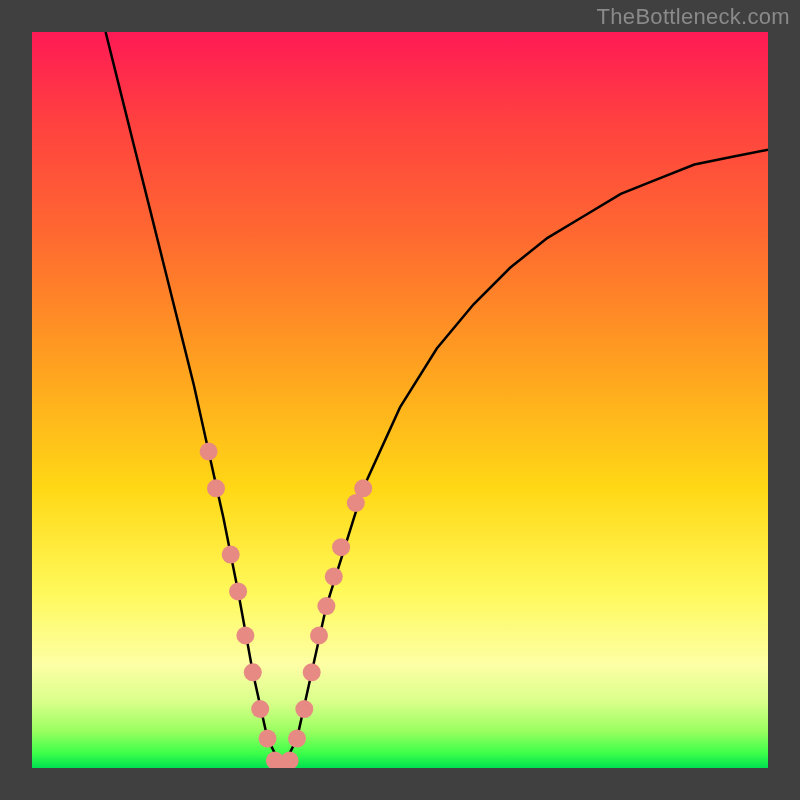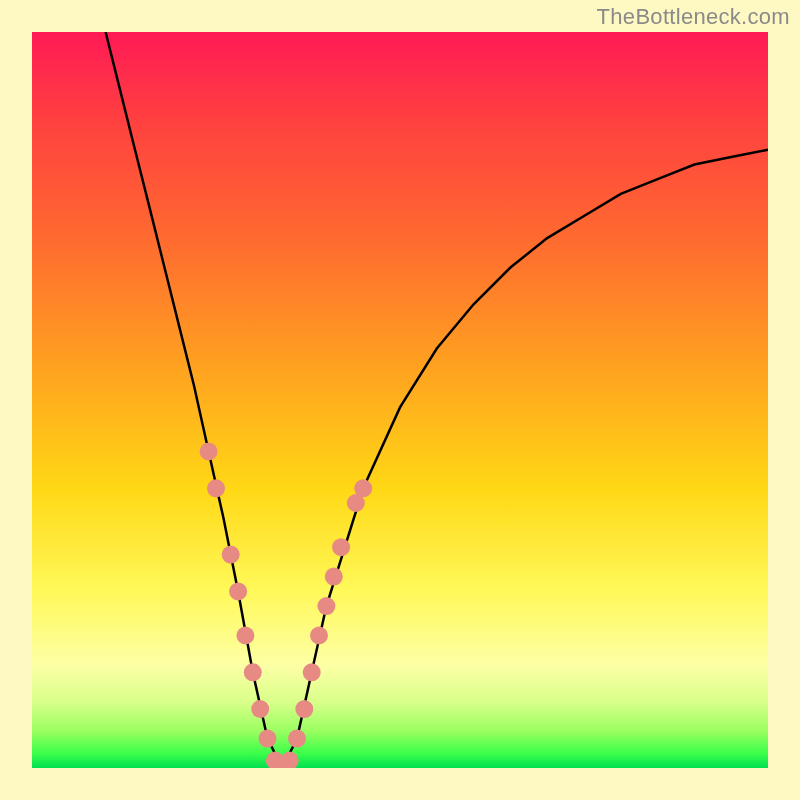--- a/index.html
+++ b/index.html
@@ -7,21 +7,21 @@
     padding: 0;
     width: 800px;
     height: 800px;
     background: #000;
     font-family: Arial, Helvetica, sans-serif;
     overflow: hidden;
   }
   .frame {
     position: absolute;
     inset: 0;
-    background: #fef9c3;
+    background: #404040;
   }
   .plot-area {
     position: absolute;
     left: 32px;
     top: 32px;
     width: 736px;
     height: 736px;
     
     background: linear-gradient(
       to bottom,

